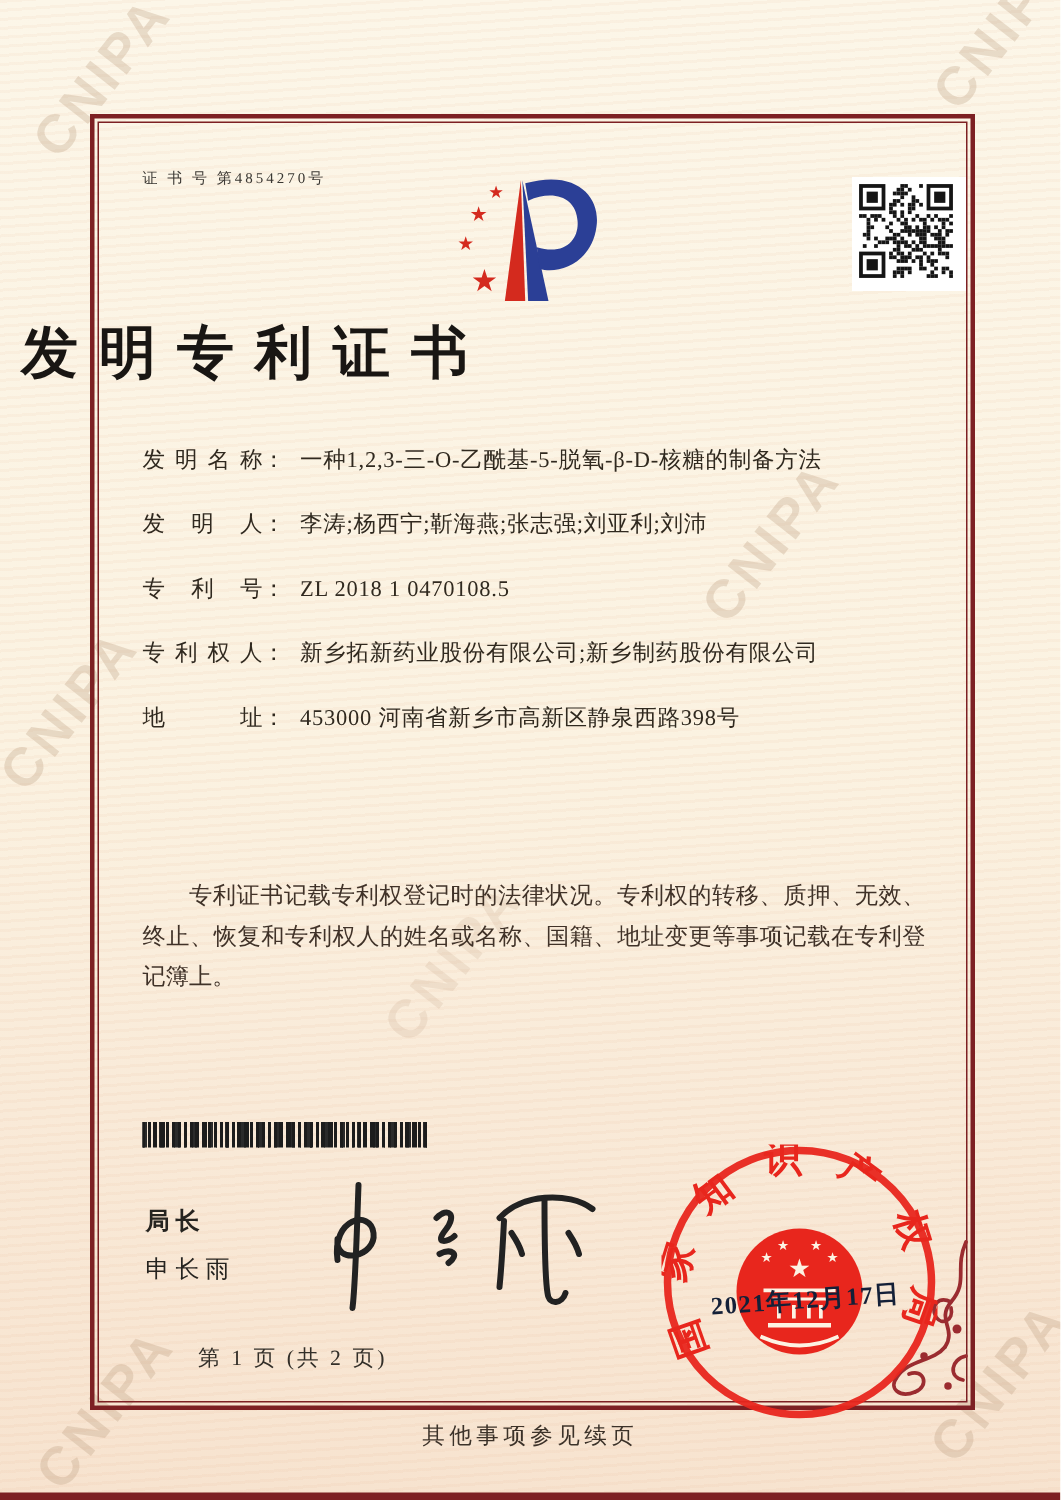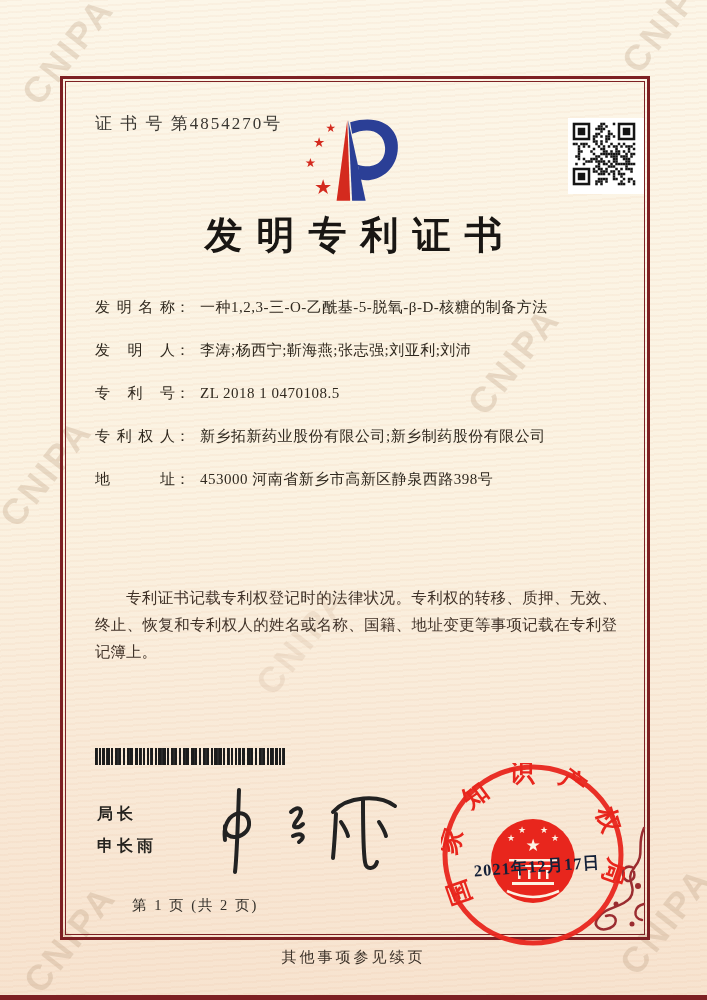--- a/index.html
+++ b/index.html
@@ -11,24 +11,24 @@
       linear-gradient(180deg,#fcf6e8 0%,#fbf2e1 50%,#f9ead8 74%,#f7e3cf 100%);
   }
   .wm{position:absolute; font:bold 36px "Liberation Sans","DejaVu Sans",sans-serif;
       color:rgba(186,156,125,0.30); transform:rotate(-52deg); letter-spacing:3px; z-index:0; user-select:none;}
   .border-outer{position:absolute; left:60px; top:76px; width:584px; height:858px;
       border:3px solid #7d2023; z-index:1;}
   .border-inner{position:absolute; inset:2px; border:1px solid #7d2023;}
   .bottom-rule{position:absolute; left:0; top:995px; width:707px; height:5px; background:#7d2023; z-index:1;}
 
   .content{position:absolute; inset:0; z-index:2;}
-  .cert-no{position:absolute; left:95px; top:112px; font-size:17px; letter-spacing:2px; color:#3a3732;}
+  .cert-no{position:absolute; left:95px; top:112px; font-size:10px; letter-spacing:2px; color:#3a3732;}
   .logo{position:absolute; left:292px; top:110px; width:126px; height:98px;}
   .qr{position:absolute; left:568px; top:118px; width:72px; height:72px; background:#fff; padding:2px;}
-  .title{position:absolute; left:0; top:210px; width:707px; text-align:center;
+  .title{position:absolute; left:0; top:210px; width:707px; text-align:left;
       font-size:38px; font-weight:bold; color:#191613; letter-spacing:14px; text-indent:14px;}
 
   .fields{position:absolute; left:95px; top:296px; width:525px; font-size:15px; color:#30291f;}
   .frow{margin-bottom:21px; line-height:22px; white-space:nowrap;}
   .flab{display:inline-block; width:80px; text-align:justify; text-align-last:justify; vertical-align:top;}
   .fcolon{margin-right:10px;}
   .fval{letter-spacing:0.5px;}
   .frow-split .pair2{margin-left:62px;}
 
   .paras{position:absolute; left:95px; top:584px; width:522px; font-size:15.5px;
@@ -37,21 +37,21 @@
 
   .barcode{position:absolute; left:95px; top:748px; width:190px; height:17px;
       background:
         repeating-linear-gradient(90deg,#1c1c1c 0 2px,rgba(0,0,0,0) 2px 4px),
         repeating-linear-gradient(90deg,#1c1c1c 0 1px,rgba(0,0,0,0) 1px 7px),
         repeating-linear-gradient(90deg,#2a2a2a 0 3px,rgba(0,0,0,0) 3px 11px);}
 
   .sig-title{position:absolute; left:97px; top:804px; font-family:"Liberation Sans","DejaVu Sans",sans-serif;
       font-weight:bold; font-size:16px; color:#262420; letter-spacing:4px;}
   .sig-name{position:absolute; left:97px; top:836px; font-family:"Liberation Sans","DejaVu Sans",sans-serif;
-      font-weight:bold; font-size:16px; color:#262420; letter-spacing:4px;}
+      font-weight:normal; font-size:16px; color:#262420; letter-spacing:4px;}
   .sig-hand{position:absolute; left:195px; top:778px; width:240px; height:104px;}
 
   .seal{position:absolute; left:441px; top:763px; width:184px; height:184px; z-index:3;}
   .seal-date{position:absolute; left:437px; top:856px; width:200px; text-align:center; z-index:4;
       font-size:16.5px; color:#142038; letter-spacing:1px; transform:rotate(-4deg); font-weight:bold;}
 
   .flourish{position:absolute; left:586px; top:824px; width:64px; height:112px; z-index:2;}
 
   .page-no{position:absolute; left:132px; top:896px; width:400px; text-align:left;
       font-size:14.5px; color:#332f29; letter-spacing:2px;}

